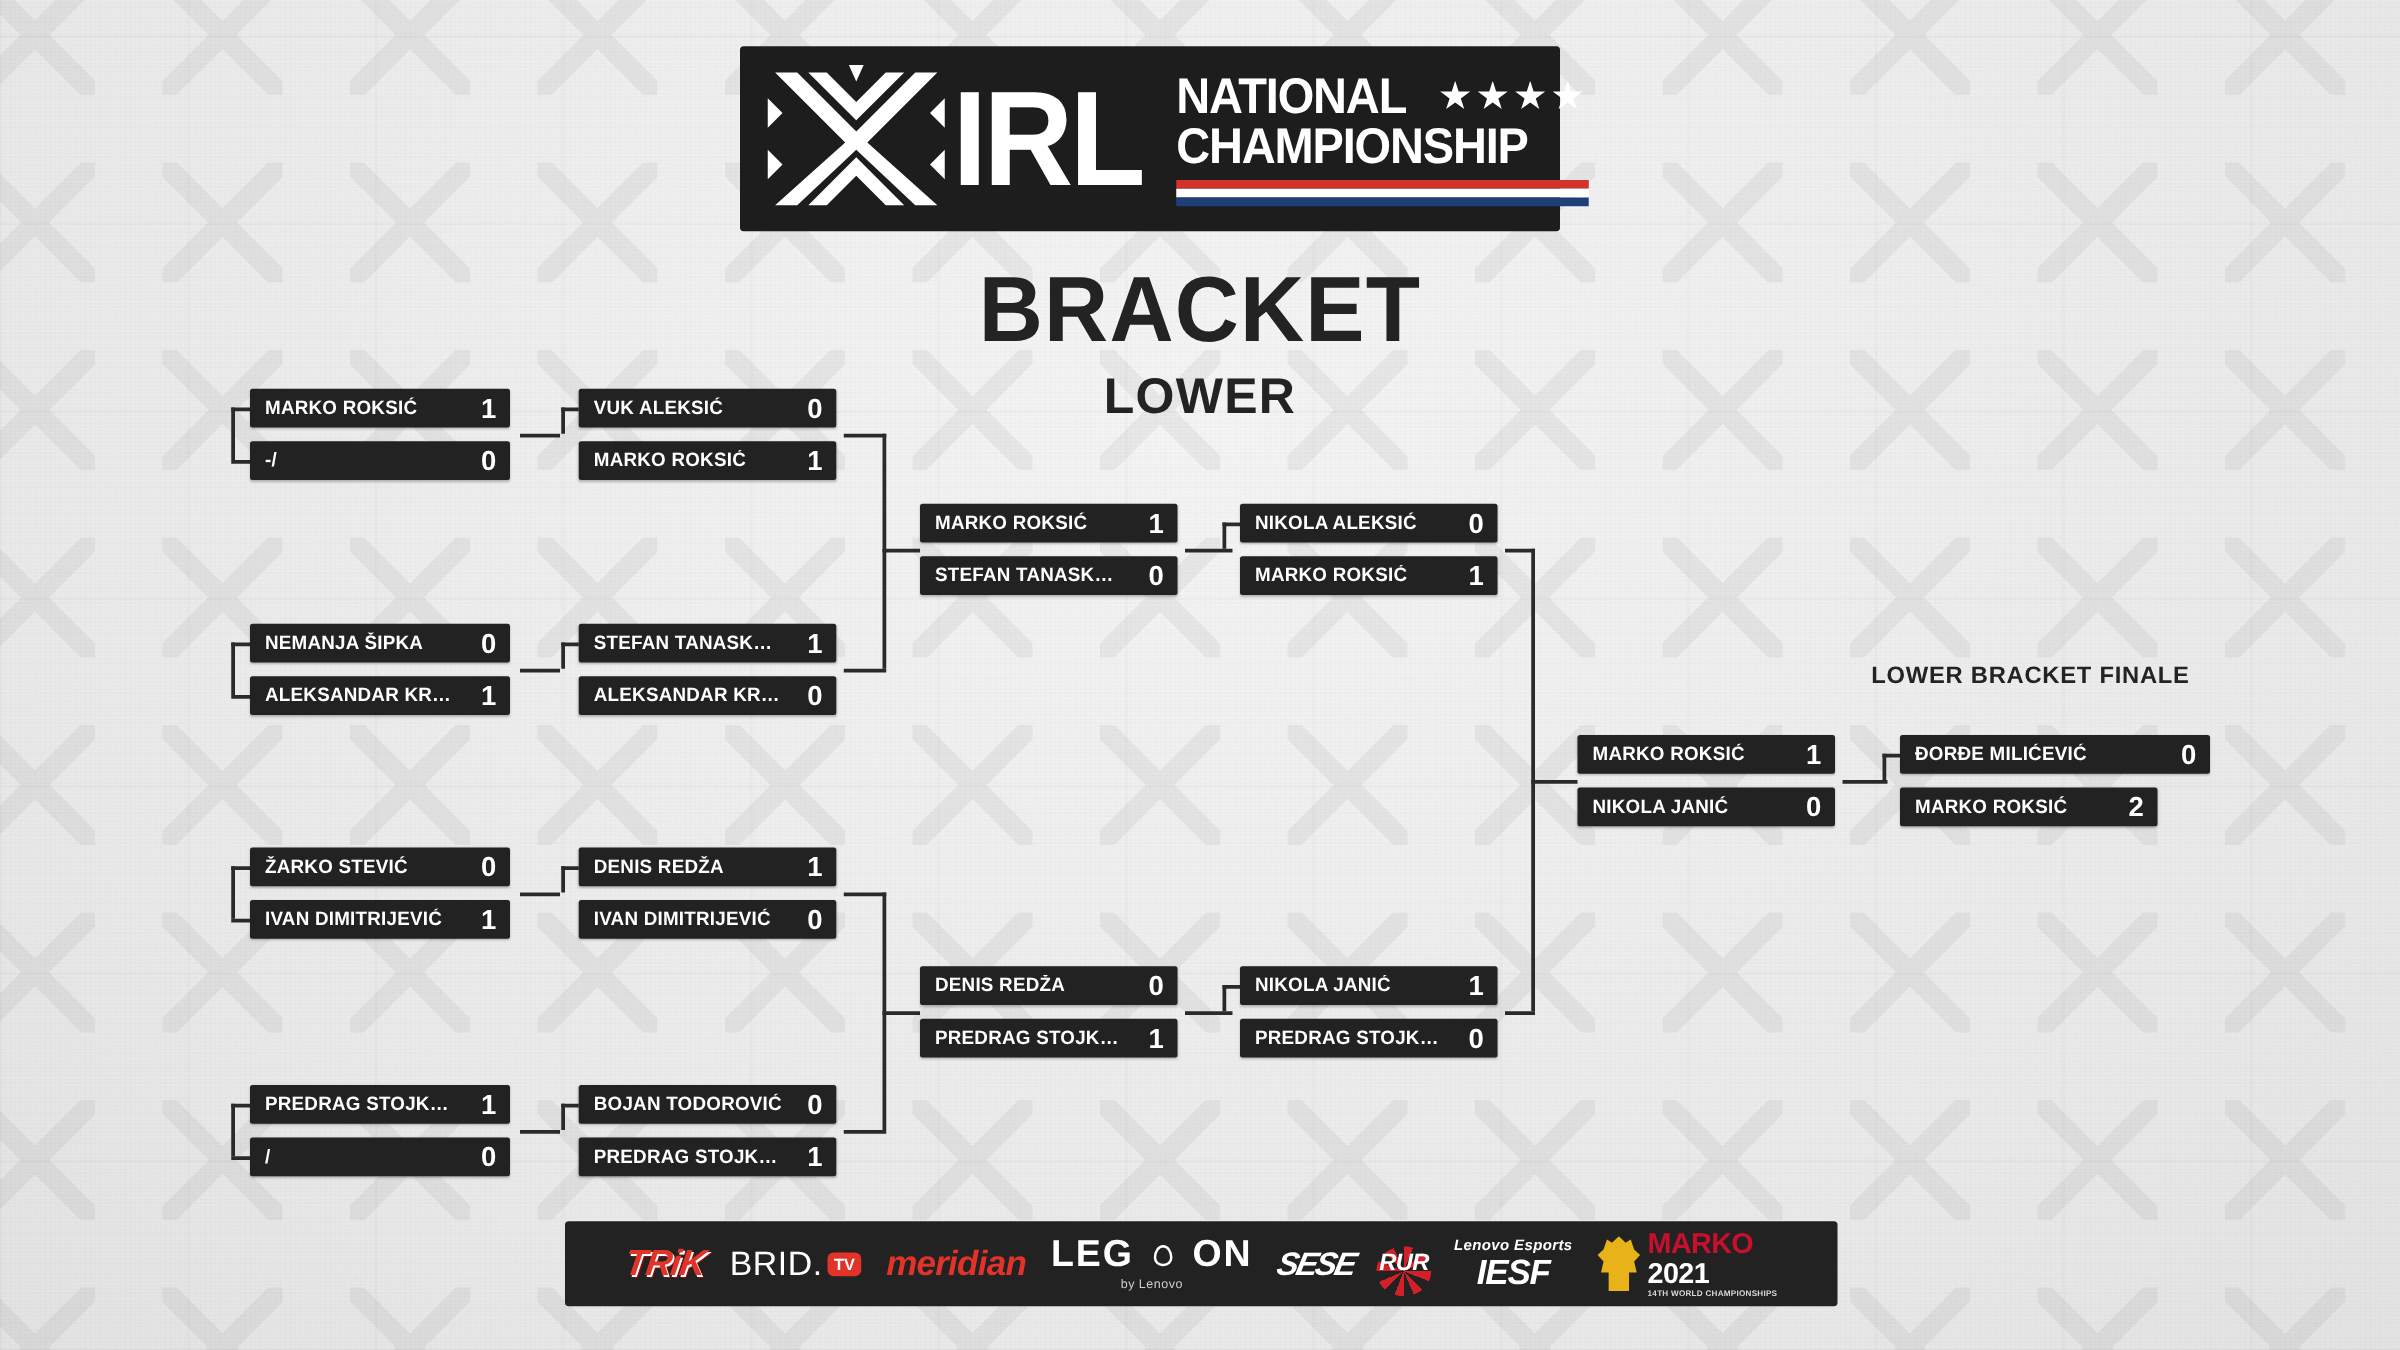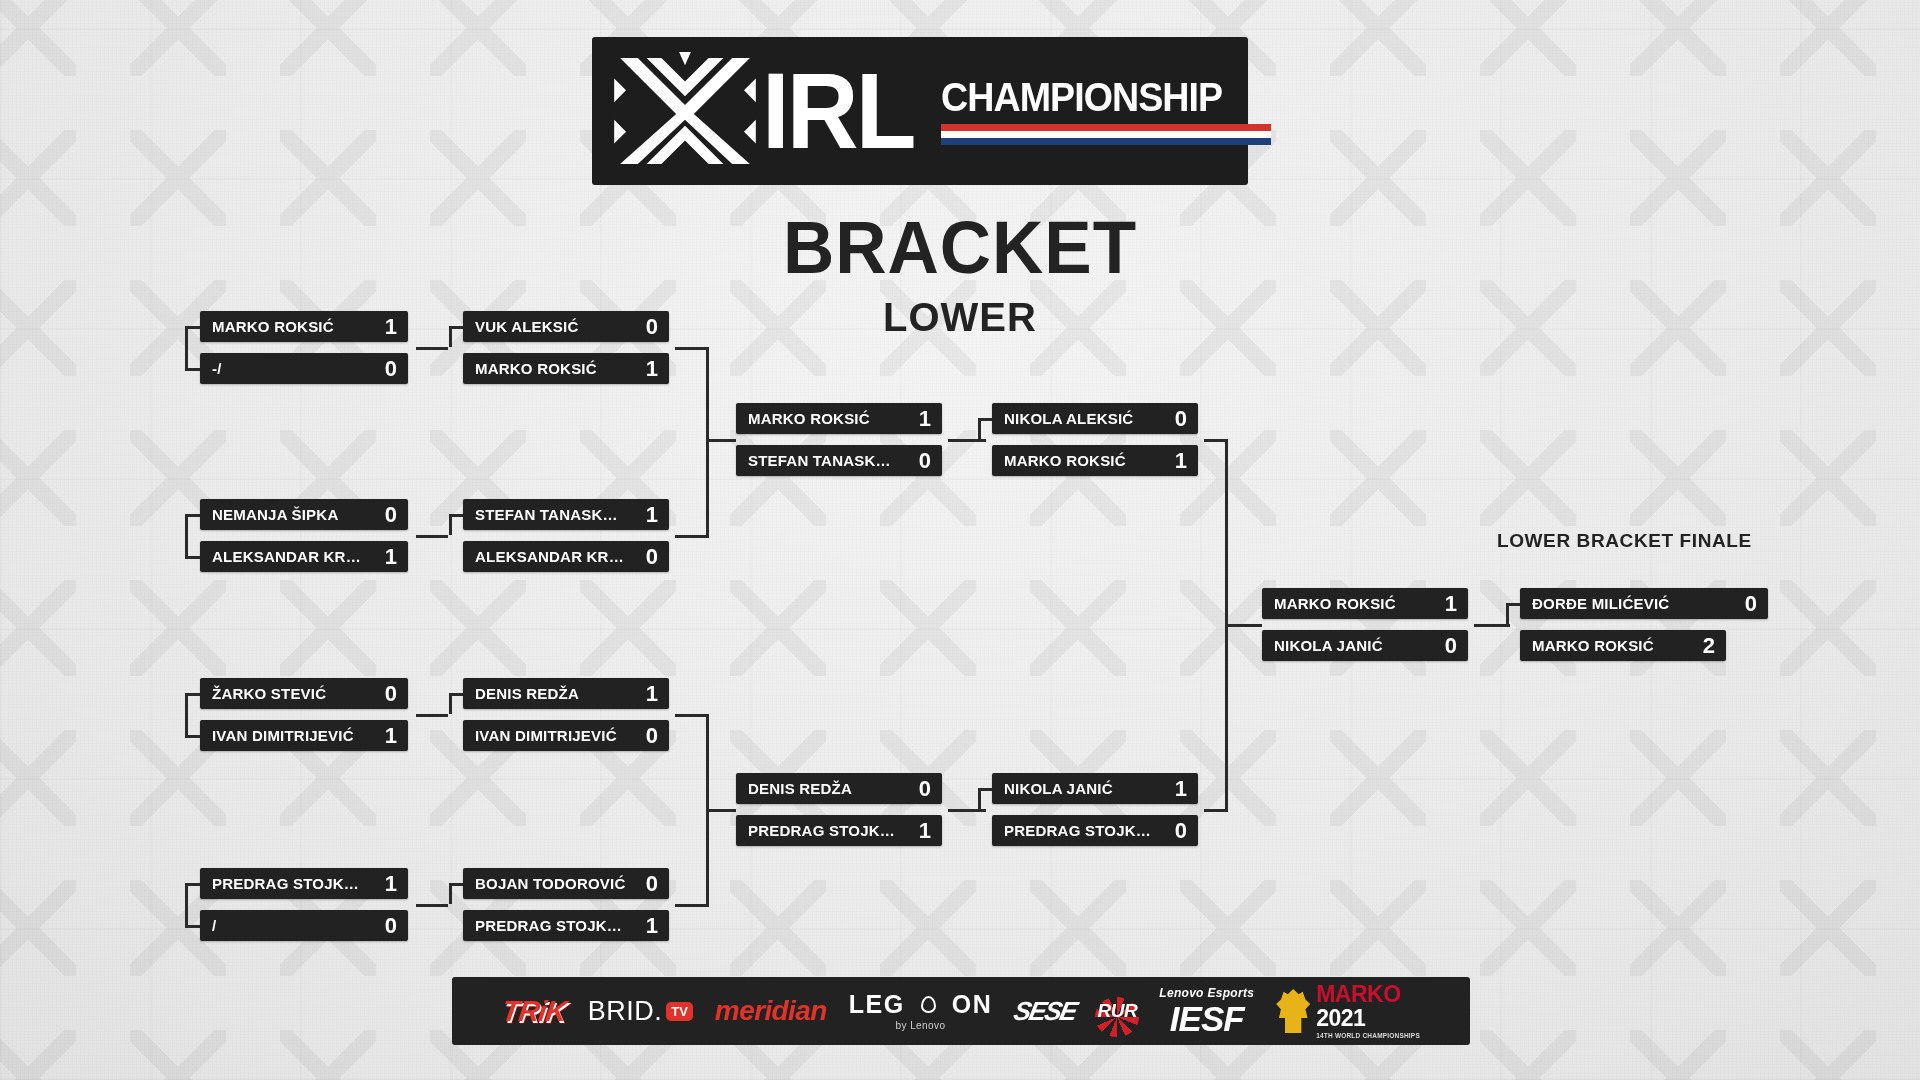--- a/index.html
+++ b/index.html
@@ -122,41 +122,41 @@
   #sp-brid .w{ color:#fff; font-size:27px; font-weight:400; letter-spacing:.5px; }
   #sp-brid .tv{
     background:#e2332a; color:#fff; font-size:13px; font-weight:700;
     padding:3px 5px; border-radius:5px; line-height:1;
   }
   #sp-meridian{
     color:#e2332a; font-size:28px; font-weight:700; font-style:italic;
     letter-spacing:-.6px;
   }
   #sp-legion{ display:flex; flex-direction:column; align-items:center; line-height:1; }
-  #sp-legion .top{ color:#fff; font-size:25px; font-weight:700; letter-spacing:1.5px; display:flex; align-items:center; gap:16px;}
+  #sp-legion .top{ color:#fff; font-size:30px; font-weight:700; letter-spacing:1.5px; display:flex; align-items:center; gap:16px;}
   #sp-legion .shield{ width:15px;height:17px;border:2.5px solid #fff;border-radius:50% 50% 48% 48%/60% 60% 40% 40%; display:inline-block;}
   #sp-legion .bot{ color:#cfcfcf; font-size:10px; font-weight:400; margin-top:4px; letter-spacing:.4px;}
   #sp-sese{
     color:#fff; font-size:26px; font-weight:700; font-style:italic;
     letter-spacing:-2px; transform:skewX(-12deg); font-family:"Liberation Sans", sans-serif;
   }
   #sp-rur{ display:flex; flex-direction:column; align-items:center; position:relative; }
   #sp-rur .gear2{
     position:absolute; top:-3px; width:44px;height:40px;
     background:
       conic-gradient(from 0deg, #d31f27 0 6%, transparent 6% 12.5%, #d31f27 12.5% 18.5%, transparent 18.5% 25%,
       #d31f27 25% 31%, transparent 31% 37.5%, #d31f27 37.5% 43.5%, transparent 43.5% 50%,
       #d31f27 50% 56%, transparent 56% 62.5%, #d31f27 62.5% 68.5%, transparent 68.5% 75%,
       #d31f27 75% 81%, transparent 81% 87.5%, #d31f27 87.5% 93.5%, transparent 93.5% 100%);
     border-radius:50%;
   }
   #sp-rur .txt{ color:#fff; font-size:19px; font-weight:700; font-style:italic; z-index:2; position:relative; letter-spacing:-.5px;}
   #sp-iesf{ display:flex; flex-direction:column; align-items:center; line-height:1; }
   #sp-iesf .we{ color:#fff; font-size:12px; font-weight:700; font-style:italic; letter-spacing:.3px;}
-  #sp-iesf .ie{ color:#fff; font-size:35px; font-weight:700; font-style:italic; letter-spacing:-1px; margin-top:2px;}
+  #sp-iesf .ie{ color:#fff; font-size:28px; font-weight:700; font-style:italic; letter-spacing:-1px; margin-top:2px;}
   #sp-bali{ display:flex; align-items:center; gap:6px; }
   #sp-bali .icon{
     width:34px;height:44px;
     background:
       linear-gradient(#e8b319 0 100%);
     clip-path:polygon(50% 0%, 66% 12%, 78% 6%, 86% 24%, 100% 34%, 86% 46%, 92% 66%, 74% 66%, 74% 100%, 26% 100%, 26% 66%, 8% 66%, 14% 46%, 0% 34%, 14% 24%, 22% 6%, 34% 12%);
     position:relative;
   }
   #sp-bali .txtwrap{ display:flex; flex-direction:column; line-height:1; }
   #sp-bali .bali{ color:#c8102e; font-size:23px; font-weight:700; letter-spacing:-.5px;}
@@ -284,20 +284,29 @@
         <path d="M2 18 L10 26 L2 34 Z"></path>
         <path d="M98 18 L90 26 L98 34 Z"></path>
         <path d="M2 46 L10 54 L2 62 Z"></path>
         <path d="M98 46 L90 54 L98 62 Z"></path>
         <path d="M46 0 L54 0 L50 9 Z"></path>
       </g>
     </svg>
     <div id="logo-irl">IRL</div>
     <div id="logo-right">
       <div class="logo-line">
+        <span class="logo-txt">NATIONAL</span>
+        <span class="stars">
+          <i class="star"></i>
+          <i class="star"></i>
+          <i class="star"></i>
+          <i class="star"></i>
+        </span>
+      </div>
+      <div class="logo-line">
         <span class="logo-txt sm">CHAMPIONSHIP</span>
       </div>
       <div id="logo-stripes">
         <div id="stripe-red"></div>
         <div id="stripe-white"></div>
         <div id="stripe-blue"></div>
       </div>
     </div>
   </div>
 

